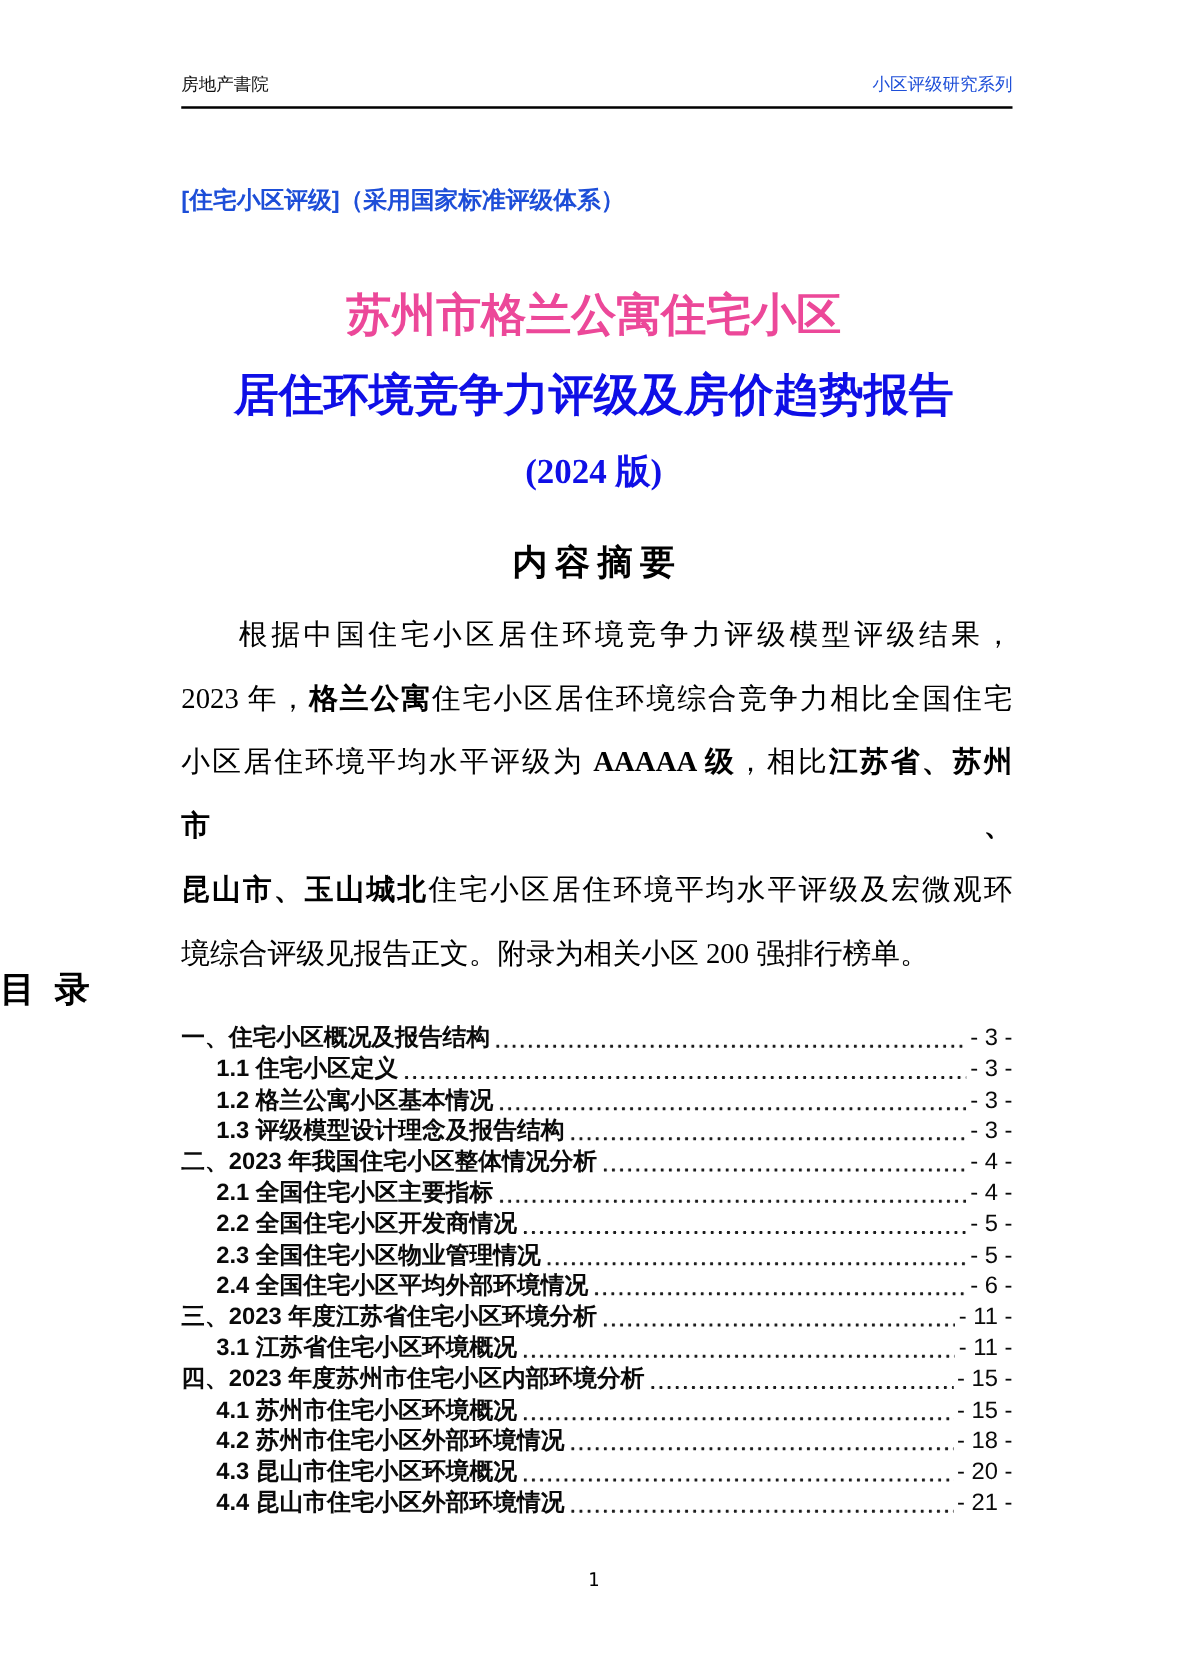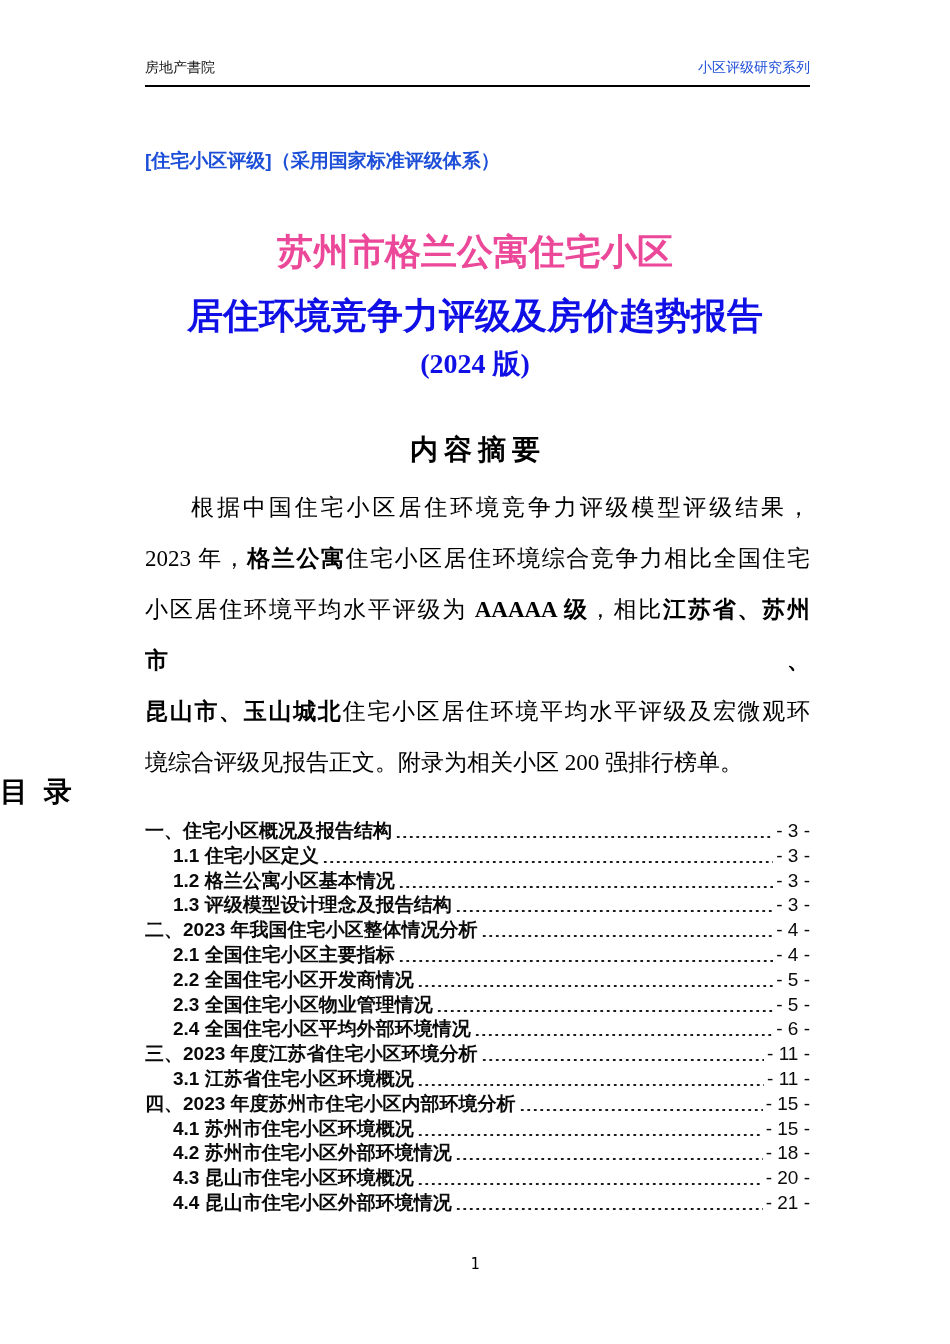--- a/index.html
+++ b/index.html
@@ -34,21 +34,21 @@
   }
   
   .title-line{
     position:absolute;left:0;width:100%;
     text-align:center;
     font-family:"Liberation Serif","DejaVu Serif",serif;
     font-weight:bold;
   }
   .title-1{top:230px;font-size:36px;line-height:44px;}
   .title-2{top:294px;font-size:36px;line-height:44px;}
-  .title-3{top:346px;font-size:28px;line-height:36px;}
+  .title-3{top:360px;font-size:28px;line-height:36px;}
   
   .abstract-heading{
     position:absolute;left:0;width:100%;top:433px;
     text-align:center;
     font-family:"Liberation Sans","DejaVu Sans",sans-serif;
     font-weight:bold;font-size:28px;line-height:34px;
     letter-spacing:6px;padding-left:6px;box-sizing:border-box;
   }
   .summary{
     position:absolute;left:145px;width:665px;top:482px;

